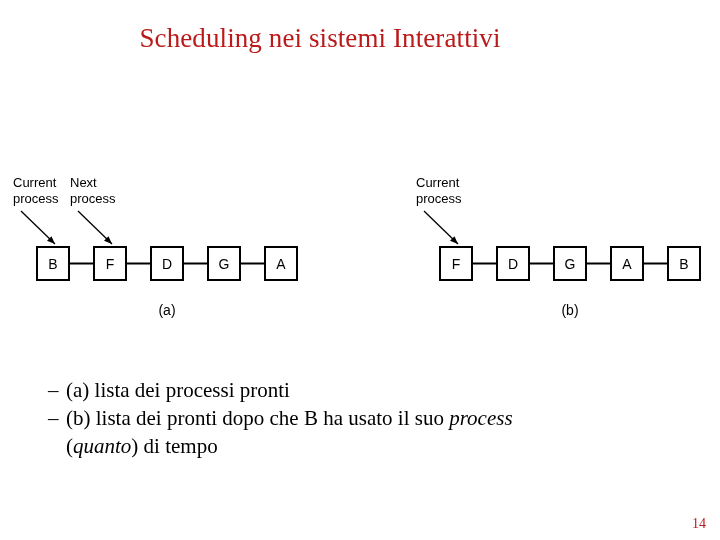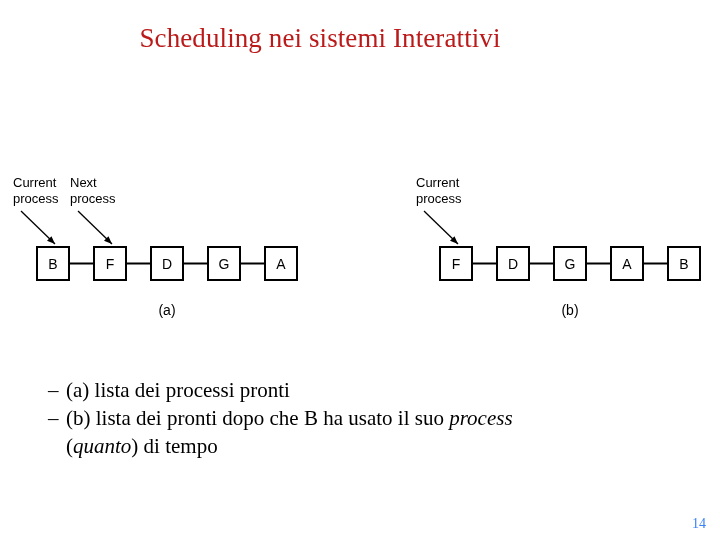--- a/index.html
+++ b/index.html
@@ -80,21 +80,21 @@
   }
   .it { font-style: italic; }
 
   
   .page-number {
     position: absolute;
     right: 14px;
     bottom: 8px;
     font-family: "Liberation Serif", serif;
     font-size: 14px;
-    color: #3b82f6;
+    color: #b91c1c;
   }
 </style>
 </head>
 <body>
 
 <div class="title-block">
   <div class="slide-title">Scheduling nei sistemi Interattivi</div>
 </div>
 
 <div class="figure">

